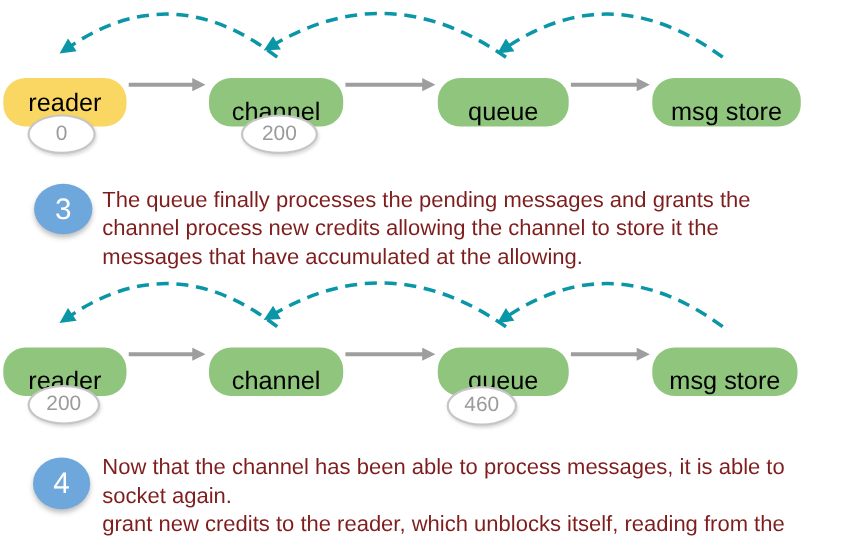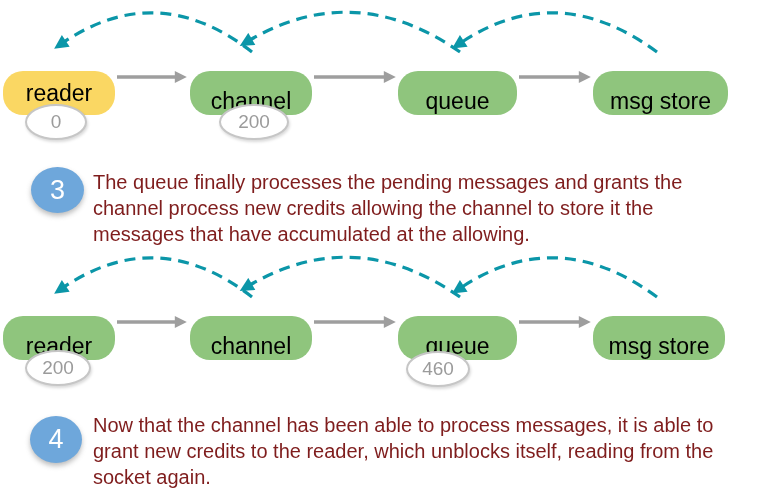--- a/index.html
+++ b/index.html
@@ -105,17 +105,17 @@
   </div>
   <div class="credit-badge" style="left:406px;top:351px;width:60px;">
     <span>460</span>
   </div>
 
   <div class="step-badge" style="left:30px;top:416px;width:52px;height:47px;">
     <span>4</span>
   </div>
   <div class="step-text" style="left:93px;top:394px;margin-top:18px;">
     <div>Now that the channel has been able to process messages, it is able to</div>
+    <div>socket again.</div>
     <div>grant new credits to the reader, which unblocks itself, reading from the</div>
-    <div>socket again.</div>
   </div>
 
 </div>
 
 </body></html>

